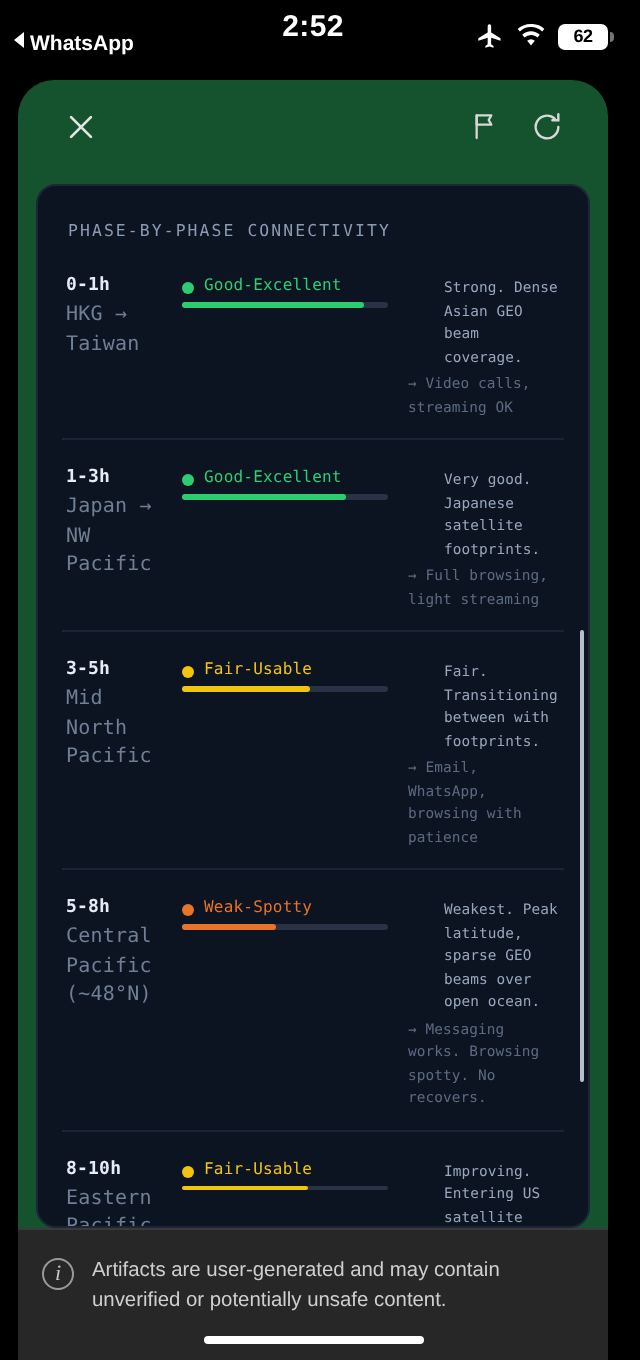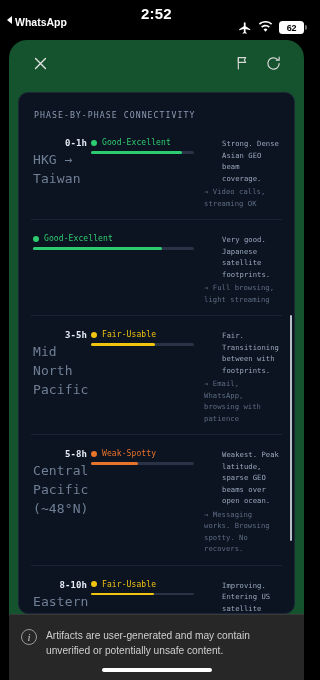--- a/index.html
+++ b/index.html
@@ -39,22 +39,22 @@
     font-weight: 600;
   }
   .sb-back .tri {
     width: 0; height: 0;
     border-top: 4px solid transparent;
     border-bottom: 4px solid transparent;
     border-right: 5px solid #ffffff;
   }
   .sb-right {
     position: absolute;
-    right: 9px; top: 21px;
-    display: flex; gap: 6px;
+    right: 9px; top: 11px;
+    display: flex; align-items: center; gap: 6px;
   }
   .sb-right svg { display: block; }
   .battery {
     position: relative;
     width: 25px; height: 13px;
     border-radius: 3.5px;
     background: #ffffff;
     display: flex; align-items: center; justify-content: center;
   }
   .battery .num {
@@ -126,33 +126,32 @@
   .row:first-of-type { border-top: none; }
 
   .col-phase { width: 58px; flex: 0 0 58px; padding-right: 4px; }
   .phase-label {
     color: #e6ecf5;
     font-family: "DejaVu Sans Mono", monospace;
     font-size: 9px;
     font-weight: 700;
     letter-spacing: .1px;
     margin-bottom: 3px;
-    text-align: right;
   }
   .phase-sub {
     color: #6f7f96;
     font-family: "DejaVu Sans Mono", monospace;
-    font-size: 13px;
+    font-size: 10px;
     line-height: 1.45;
     letter-spacing: .1px;
   }
 
   .col-bar { flex: 1; padding-right: 10px; min-width: 0; }
   .bar-head {
-    display: flex; align-items: center; gap: 5px;
+    display: flex; align-items: flex-end; gap: 5px;
     margin-bottom: 4px;
   }
   .dot { width: 6px; height: 6px; border-radius: 50%; flex: 0 0 6px; }
   .bar-label {
     font-family: "DejaVu Sans Mono", monospace;
     font-size: 8px;
     letter-spacing: .1px;
     white-space: nowrap;
   }
   .track {
@@ -301,20 +300,24 @@
                 <div class="track">
                   <div class="fill" style="width:88%;background:#2ecc71"></div>
                 </div>
               </div>
               <div class="col-note">
                 <div class="note-main">Strong. Dense Asian GEO beam coverage.</div>
                 <div class="note-sub">→ Video calls, streaming OK</div>
               </div>
             </div>
             <div class="row">
+              <div class="col-phase">
+                <div class="phase-label">1-3h</div>
+                <div class="phase-sub">Japan → NW Pacific</div>
+              </div>
               <div class="col-bar">
                 <div class="bar-head">
                   <span class="dot" style="background:#2ecc71"></span>
                   <span class="bar-label" style="color:#2ecc71">Good-Excellent</span>
                 </div>
                 <div class="track">
                   <div class="fill" style="width:80%;background:#2ecc71"></div>
                 </div>
               </div>
               <div class="col-note">

